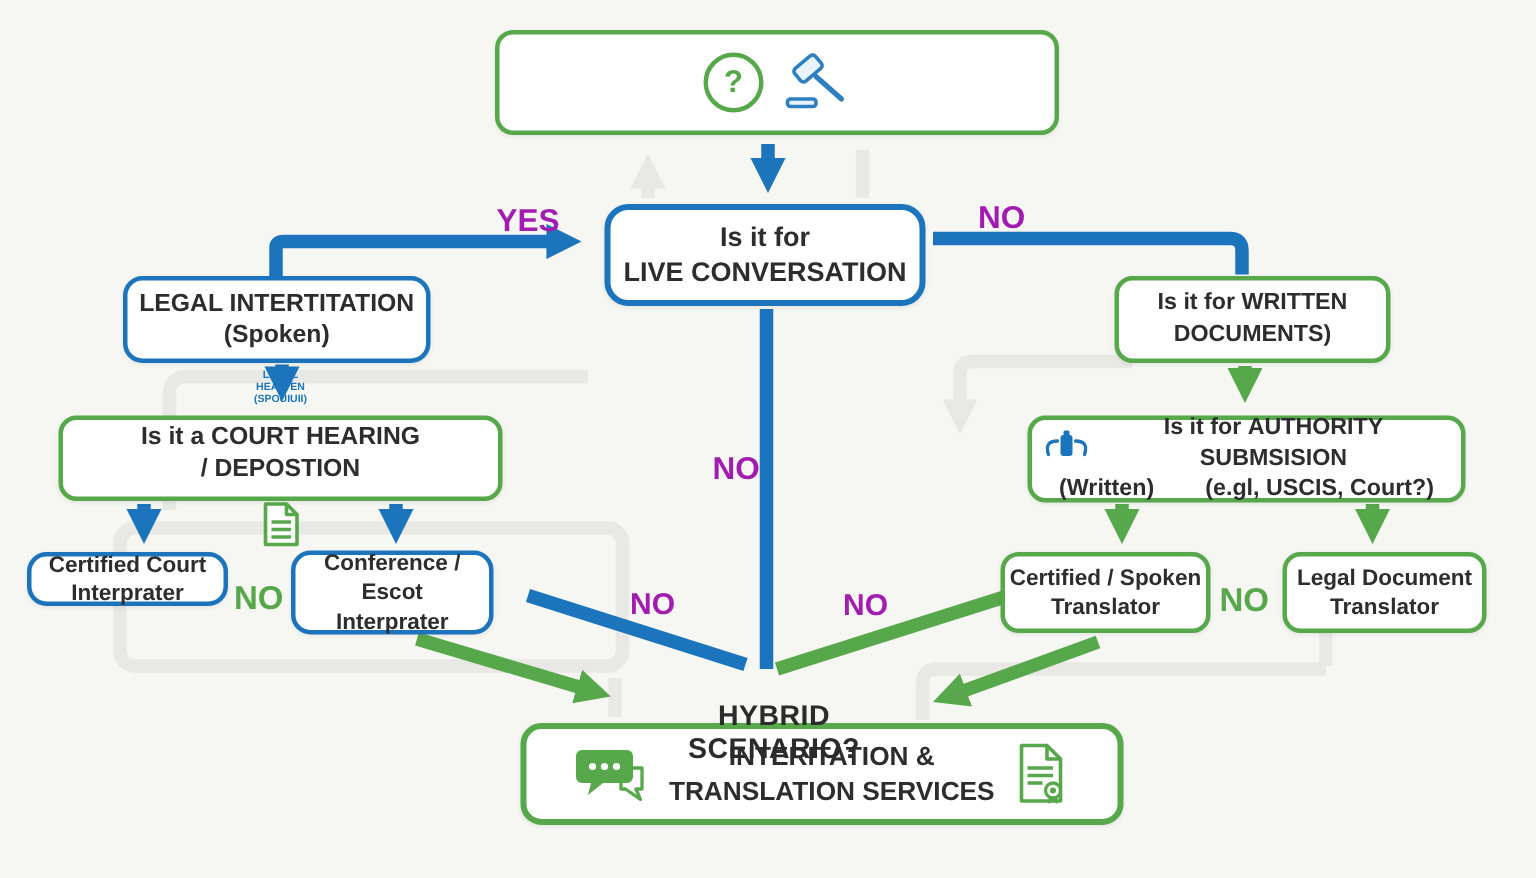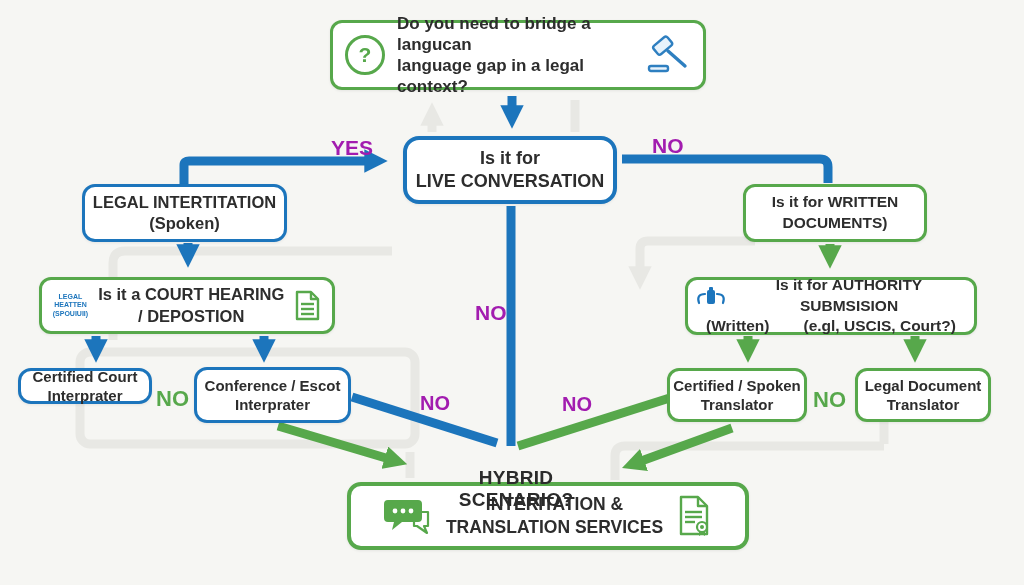--- a/index.html
+++ b/index.html
@@ -71,24 +71,20 @@
       <path d="M 676 396 L 518 446"></path>
       <path d="M 278 426 L 396 461" marker-end="url(#aGreen)"></path>
       <path d="M 732 428 L 633 464" marker-end="url(#aGreen)"></path>
     </g>
   </svg>
 
   <div class="node b-green" style="left:330px;top:20px;width:376px;height:70px;gap:12px;padding:0 12px;">
     <div class="qcircle icon">
       <span>?</span>
     </div>
-    <div class="col" style="font-size:17px;line-height:1.25;align-items:flex-start;text-align:left;">
-      <span>Do you need to bridge a langucan</span>
-      <span>language gap in a legal context?</span>
-    </div>
     <span class="icon">
       <svg width="46" height="42" viewBox="0 0 46 42">
         <g stroke="#2e7fc0" stroke-width="2.4" fill="#e8f3fc">
           <g transform="rotate(-40 18 12)">
             <rect x="9" y="6" width="18" height="11" rx="2.5"></rect>
           </g>
           <line x1="23" y1="17" x2="40" y2="32" stroke-width="3.4" stroke-linecap="round" fill="none"></line>
           <rect x="4" y="32" width="19" height="5" rx="2"></rect>
         </g>
       </svg>
@@ -98,21 +94,21 @@
   <div class="node col" style="left:403px;top:136px;width:214px;height:68px;border:4px solid #1c75bc;border-radius:16px;font-size:18px;line-height:1.3;">
     <span>Is it for</span>
     <span>LIVE CONVERSATION</span>
   </div>
 
   <div class="node col b-blue" style="left:82px;top:184px;width:205px;height:58px;font-size:16.5px;line-height:1.3;border-radius:13px;">
     <span>LEGAL INTERTITATION</span>
     <span>(Spoken)</span>
   </div>
 
-  <div class="node b-green" style="left:39px;top:277px;width:296px;height:57px;gap:10px;padding:0 10px;">
+  <div class="node b-green" style="left:39px;top:277px;width:296px;height:57px;gap:10px;padding:0 10px;flex-direction:column;">
     <div class="tiny-note">
       <div>LEGAL</div>
       <div>HEATTEN</div>
       <div>(SPOUIUII)</div>
     </div>
     <div class="col" style="font-size:16.5px;line-height:1.3;">
       <span><span style="font-weight:600;">Is it a </span><span>COURT HEARING</span></span>
       <span>/ DEPOSTION</span>
     </div>
     <span class="icon">
@@ -126,21 +122,21 @@
         </g>
       </svg>
     </span>
   </div>
 
   <div class="node col b-blue" style="left:18px;top:368px;width:134px;height:36px;font-size:15px;line-height:1.3;">
     <span>Certified Court</span>
     <span>Interprater</span>
   </div>
 
-  <div class="node col b-blue" style="left:194px;top:367px;width:157px;height:56px;font-size:15px;line-height:1.3;">
+  <div class="node col b-blue" style="left:194px;top:367px;width:135px;height:56px;font-size:15px;line-height:1.3;">
     <span>Conference / Escot</span>
     <span>Interprater</span>
   </div>
 
   <div class="node col b-green" style="left:743px;top:184px;width:184px;height:58px;font-size:15.5px;line-height:1.35;">
     <span>Is it for WRITTEN</span>
     <span>DOCUMENTS)</span>
   </div>
 
   <div class="node col b-green" style="left:685px;top:277px;width:292px;height:58px;font-size:15.5px;line-height:1.35;padding:0 8px;">

